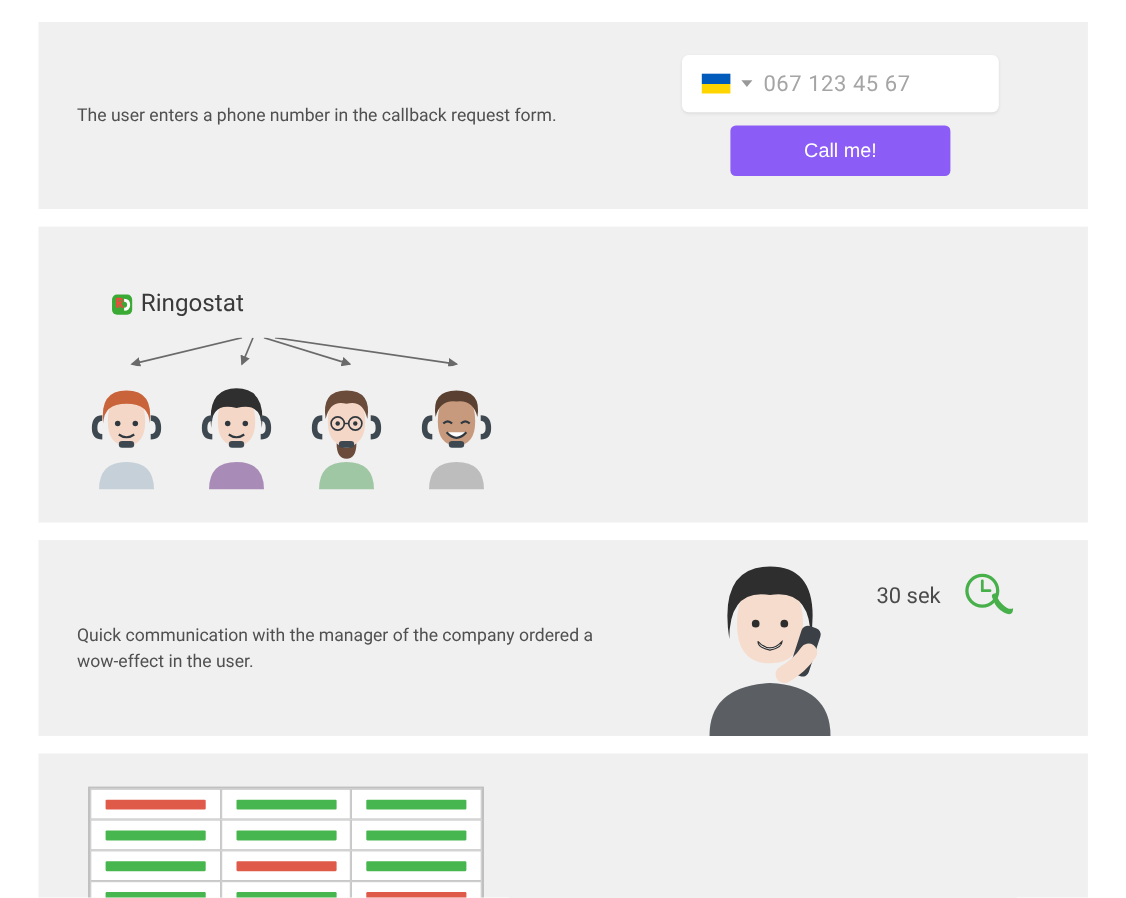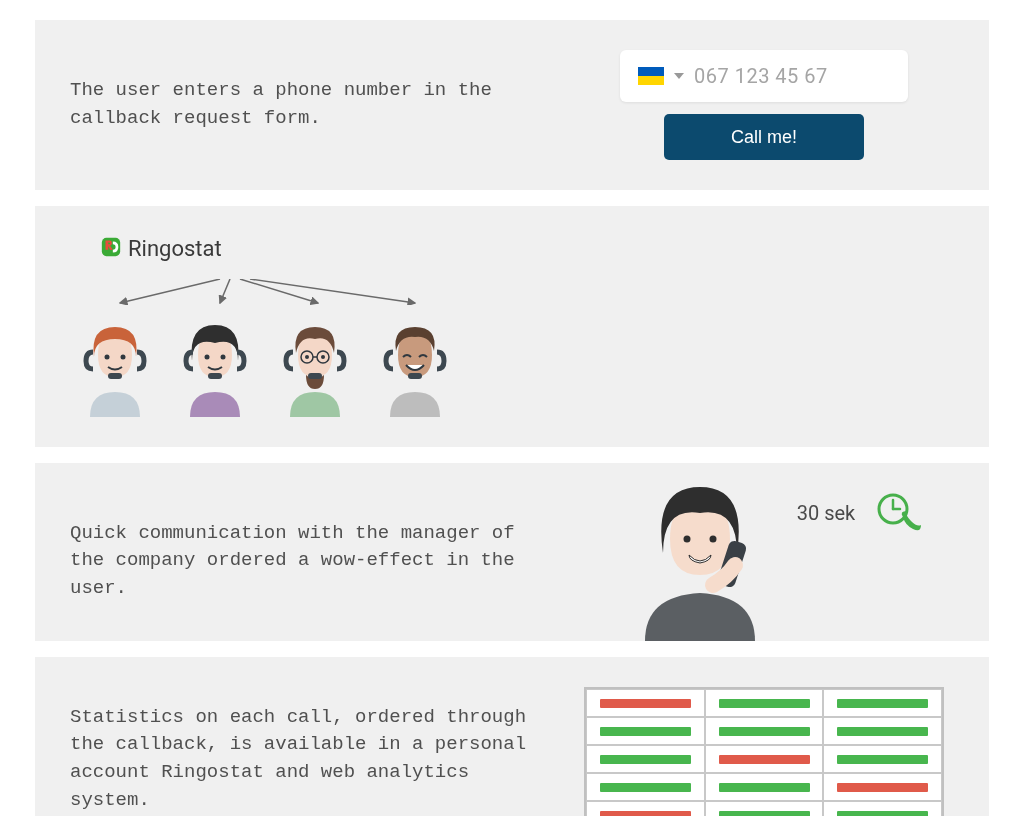--- a/index.html
+++ b/index.html
@@ -13,25 +13,24 @@
   .step {
     background: #f0f0f0;
     margin-bottom: 16px;
     padding: 30px 35px;
     display: flex;
     align-items: center;
     gap: 30px;
   }
   .step-text {
     flex: 1;
-    font-size: 19px;
+    font-size: 16px;
     line-height: 1.45;
     color: #505050;
     font-weight: 400;
-    font-family: Liberation Mono, monospace;
   }
   .step-visual {
     flex: 0 0 380px;
     display: flex;
     flex-direction: column;
     align-items: center;
     gap: 12px;
   }
 
   
@@ -57,42 +56,43 @@
     border-left: 5px solid transparent;
     border-right: 5px solid transparent;
     border-top: 6px solid #999;
   }
   .phone-placeholder {
     color: #a5a5a5;
     font-size: 20px;
     letter-spacing: 0.5px;
   }
   .call-btn {
-    background: #0c4a6e;
+    background: #8b5cf6;
     color: #fff;
     border: none;
     border-radius: 5px;
     width: 200px;
     height: 46px;
     font-size: 18px;
     font-weight: 400;
     cursor: pointer;
   }
 
   
   .step2-visual { flex: 0 0 390px; }
   .ringostat-brand {
     display: flex;
-    align-items: flex-start;
+    align-items: center;
     gap: 6px;
     font-size: 22px;
     color: #3a3a3a;
     margin-bottom: 6px;
     margin-left: 30px;
     align-self: flex-start;
+    margin-top: 28px;
   }
   .ringostat-icon {
     width: 22px; height: 22px;
   }
   .arrows-row {
     width: 100%;
     height: 26px;
     position: relative;
   }
   .arrows-row svg { width: 100%; height: 100%; }
@@ -254,21 +254,20 @@
         <circle cx="18" cy="20" r="14" fill="none" stroke="#47b04b" stroke-width="3"></circle>
         <line x1="18" y1="20" x2="18" y2="11" stroke="#47b04b" stroke-width="2.5" stroke-linecap="round"></line>
         <line x1="18" y1="20" x2="25" y2="20" stroke="#47b04b" stroke-width="2.5" stroke-linecap="round"></line>
         <path d="M28 28 Q30 36 38 40 Q46 44 46 36 Q42 38 36 32 Q30 26 32 22 Q24 22 28 28" fill="#47b04b"></path>
       </svg>
     </div>
   </div>
 </div>
 
 <div class="step">
-  <div class="step-text">Statistics on each call, ordered through the callback, is available in a personal account Ringostat and web analytics system.</div>
   <div class="step-visual">
     <div class="grid-table" id="stats-grid">
         <div class="grid-row">
           <div class="grid-cell">
             <div class="bar red"></div>
           </div>
           <div class="grid-cell">
             <div class="bar green"></div>
           </div>
           <div class="grid-cell">

